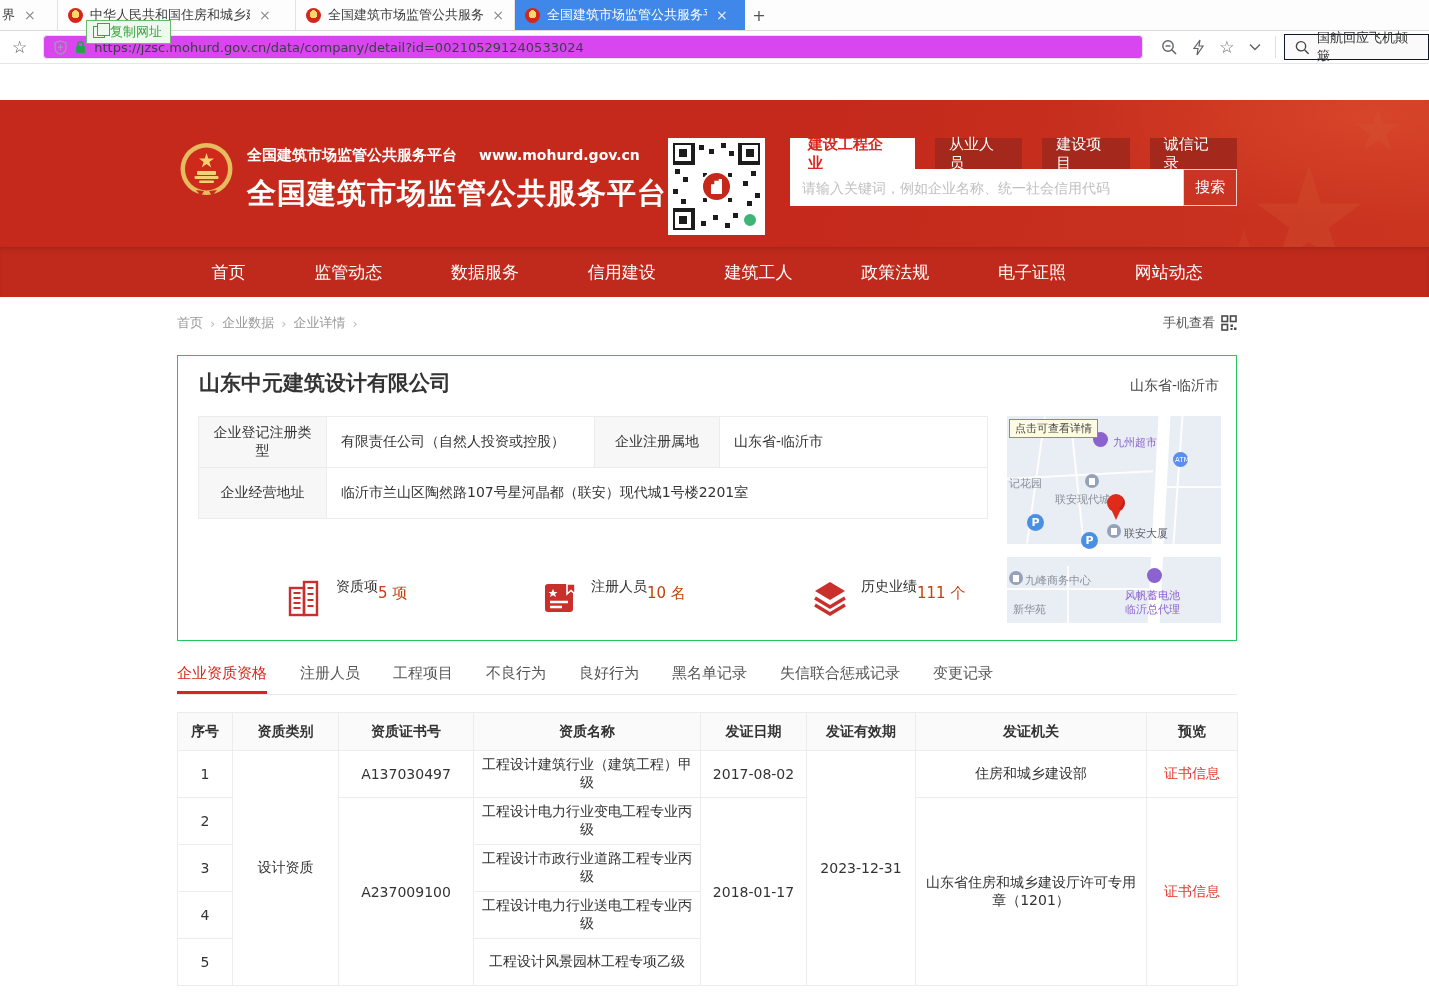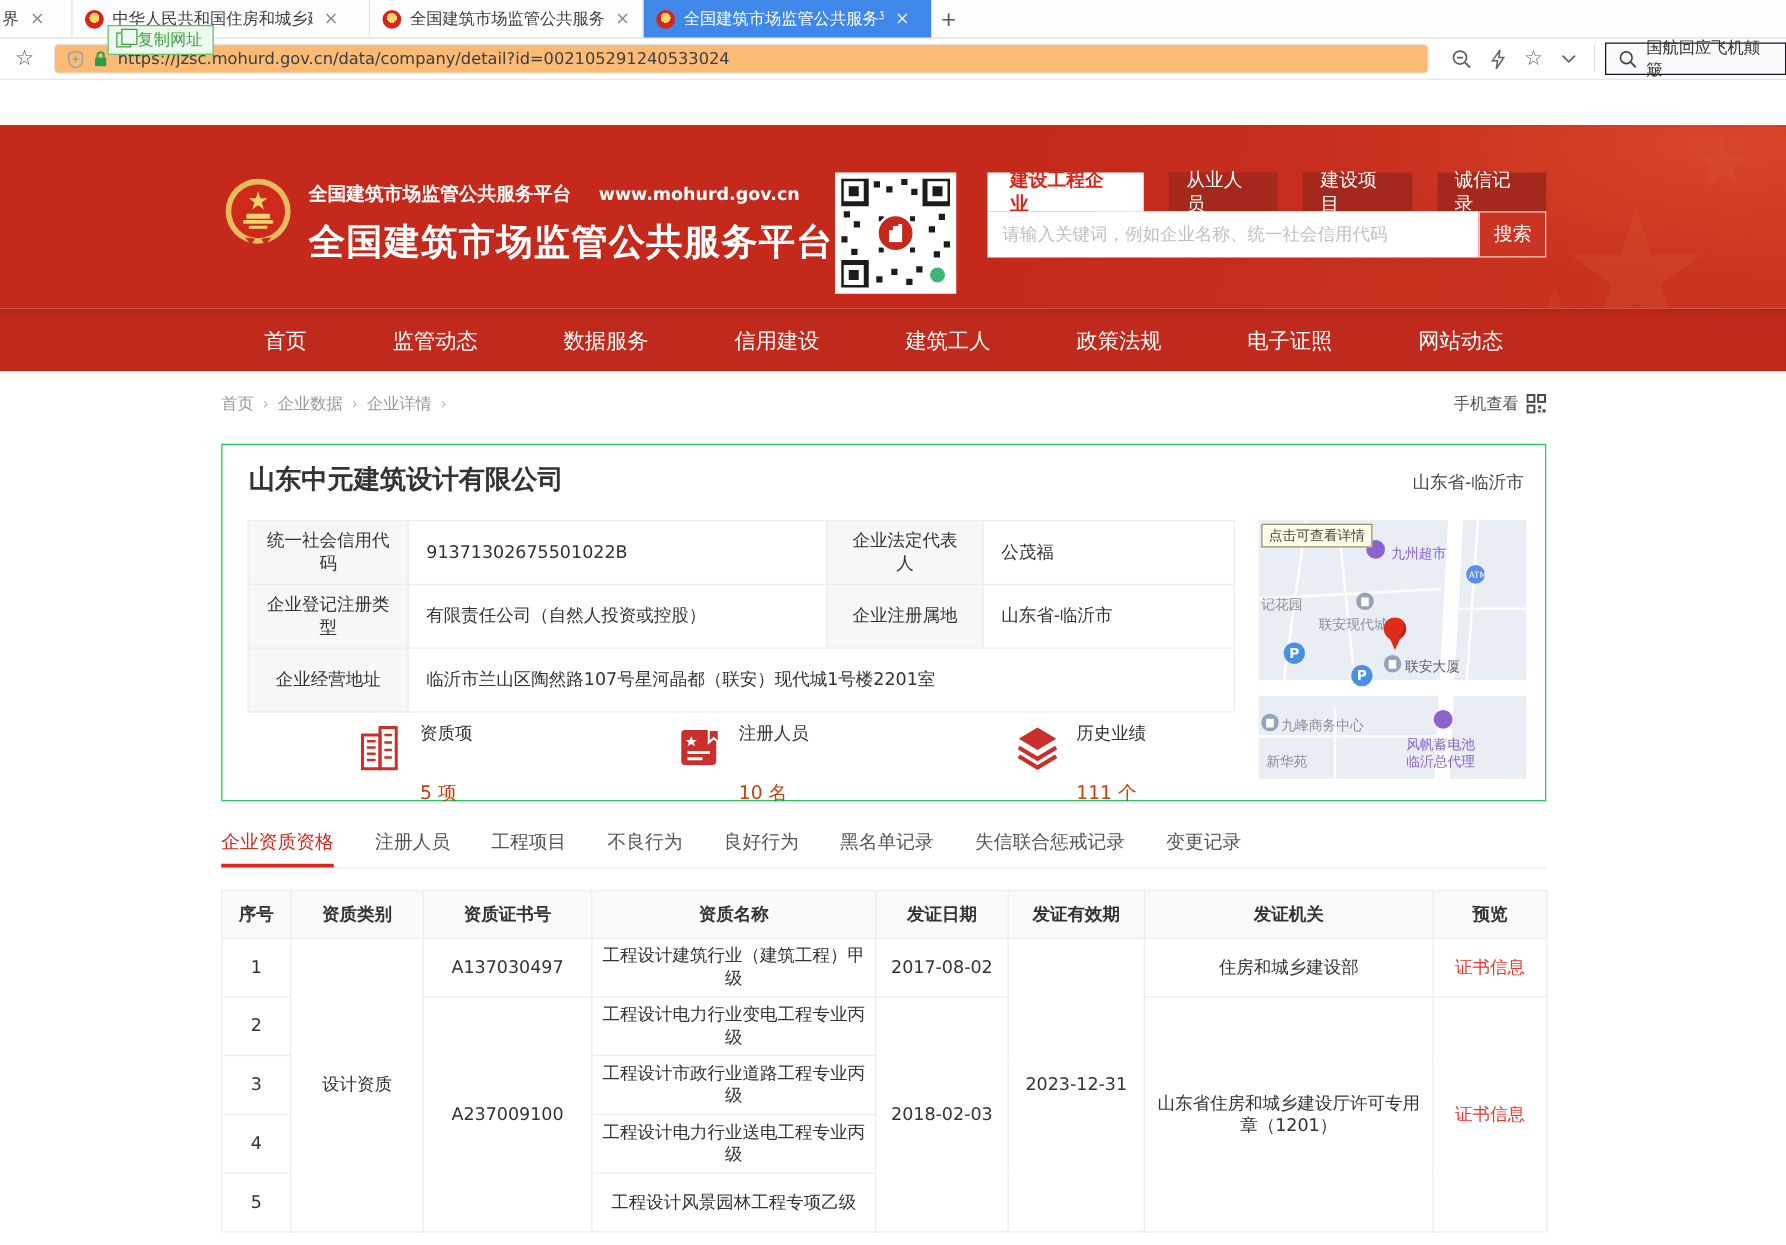--- a/index.html
+++ b/index.html
@@ -18,21 +18,21 @@
   .btab.active .close-x { color:#e8f0fd; }
   .emblem-mini { width:15px; height:15px; border-radius:50%; background:radial-gradient(circle at 50% 42%, #f5d86a 0 34%, #d6251c 35% 100%); flex:0 0 15px; }
   .newtab-btn { width:28px; display:flex; align-items:center; justify-content:center; font-size:16px; color:#555; }
 
   .copy-tooltip { position:absolute; top:20px; left:86px; z-index:30; background:#effaef; border:1px solid #63bd68; color:#3ca342; font-size:13px; padding:2px 8px 2px 6px; display:flex; align-items:center; gap:5px; }
   .copy-ico { width:12px; height:12px; border:1px solid #3ca342; position:relative; background:#effaef; }
   .copy-ico:before { content:""; position:absolute; left:3px; top:-4px; width:11px; height:11px; border:1px solid #3ca342; background:#effaef; }
 
   .urlbar { position:absolute; top:31px; left:0; width:100%; height:33px; background:#fff; border-bottom:1px solid #e6e6e6; display:flex; align-items:center; }
   .bookmark-star { margin-left:12px; font-size:17px; color:#555; }
-  .omnibox { margin-left:16px; width:1100px; height:24px; background:#fdba74; border:1px solid #e3e4e6; border-radius:4px; display:flex; align-items:center; padding:0 10px; gap:8px; }
+  .omnibox { margin-left:16px; width:1100px; height:24px; background:#d946ef; border:1px solid #e3e4e6; border-radius:4px; display:flex; align-items:center; padding:0 10px; gap:8px; }
   .url-text { font-size:13px; color:#3a3f44; white-space:nowrap; }
   .chrome-icons { display:flex; align-items:center; gap:14px; margin-left:18px; color:#5f6368; }
   .vdivider { width:1px; height:22px; background:#e0e0e0; margin-left:14px; }
   .quick-search { margin-left:8px; flex:1; height:26px; background:#fafafa; border:1px solid #0f172a; display:flex; align-items:center; gap:8px; padding:0 10px; font-size:13px; color:#333; }
 
   
   .site-header { position:absolute; top:100px; left:0; width:100%; height:147px; background:linear-gradient(100deg,#c4291b 55%, #ca3520 100%); overflow:hidden; }
   .site-nav { position:absolute; top:247px; left:0; width:100%; height:50px; background:#c02a1c; box-shadow:inset 0 4px 6px -4px rgba(0,0,0,.25); }
   .star-deco { position:absolute; background:#d35a35; opacity:.28; clip-path:polygon(50% 0%,61% 35%,98% 35%,68% 57%,79% 91%,50% 70%,21% 91%,32% 57%,2% 35%,39% 35%); }
   .star1 { width:110px; height:110px; right:65px; top:65px; }
@@ -74,21 +74,21 @@
   
   .company-card { position:absolute; left:177px; top:355px; width:1060px; height:286px; border:1px solid #22c55e; background:#fff; }
   .company-name { position:absolute; left:21px; top:13px; font-size:21px; font-weight:bold; color:#333; }
   .company-region { position:absolute; right:17px; top:21px; font-size:14px; color:#444; }
   .info-table { position:absolute; left:20px; top:60px; width:790px; border-collapse:collapse; table-layout:fixed; }
   .info-table td { border:1px solid #ececec; height:51px; font-size:14px; padding:0 14px; color:#333; }
   .info-table td.lbl { background:#f7f7f7; text-align:center; width:128px; }
   .info-table td.lbl2 { background:#f7f7f7; text-align:center; width:125px; }
   .stats-row { position:absolute; left:0; top:222px; width:810px; height:52px; }
   .stat { position:absolute; display:flex; gap:12px; align-items:flex-start; }
-  .stat .stat-txt { display:flex; flex-direction:column;gap:23px; }
+  .stat .stat-txt { display:flex; flex-direction:row; }
   .stat .stat-label { font-size:14px; color:#333; }
   .stat .stat-value { font-size:15px; color:#c2410c; margin-top:6px; text-align:left; }
   .stat1 { left:108px; } .stat2 { left:363px; } .stat3 { left:633px; }
 
   
   .map { position:absolute; left:829px; top:60px; width:214px; height:207px; background:#e9edf4; overflow:hidden; font-size:11px; }
   .road-h { position:absolute; left:0; top:128px; width:100%; height:13px; background:#fff; }
   .road-v { position:absolute; left:146px; top:-6px; width:12px; height:220px; background:#fff; transform:rotate(3deg); }
   .lane { position:absolute; background:#fdfdfd; }
   .map-label { position:absolute; color:#8a8f99; white-space:nowrap; }
@@ -302,26 +302,20 @@
         </svg>
     </span>
   </div>
 
   <div class="company-card">
     <div class="company-name">山东中元建筑设计有限公司</div>
     <div class="company-region">山东省-临沂市</div>
 
     <table class="info-table">
       <tbody>
-          <tr>
-        <td class="lbl">统一社会信用代码</td>
-        <td style="width:335px;">91371302675501022B</td>
-        <td class="lbl2">企业法定代表人</td>
-        <td>公茂福</td>
-      </tr>
       <tr>
         <td class="lbl">企业登记注册类型</td>
         <td>有限责任公司（自然人投资或控股）</td>
         <td class="lbl2">企业注册属地</td>
         <td>山东省-临沂市</td>
       </tr>
       <tr>
         <td class="lbl">企业经营地址</td>
         <td colspan="3">临沂市兰山区陶然路107号星河晶都（联安）现代城1号楼2201室</td>
       </tr>
@@ -439,21 +433,21 @@
       <td>工程设计建筑行业（建筑工程）甲级</td>
       <td>2017-08-02</td>
       <td rowspan="5">2023-12-31</td>
       <td>住房和城乡建设部</td>
       <td><span class="cert-link">证书信息</span></td>
     </tr>
     <tr>
       <td>2</td>
       <td rowspan="4">A237009100</td>
       <td>工程设计电力行业变电工程专业丙级</td>
-      <td rowspan="4">2018-02-03</td>
+      <td rowspan="4">2018-01-17</td>
       <td rowspan="4">山东省住房和城乡建设厅许可专用章（1201）</td>
       <td rowspan="4"><span class="cert-link">证书信息</span></td>
     </tr>
     <tr>
       <td>3</td>
       <td>工程设计市政行业道路工程专业丙级</td>
     </tr>
     <tr>
       <td>4</td>
       <td>工程设计电力行业送电工程专业丙级</td>

